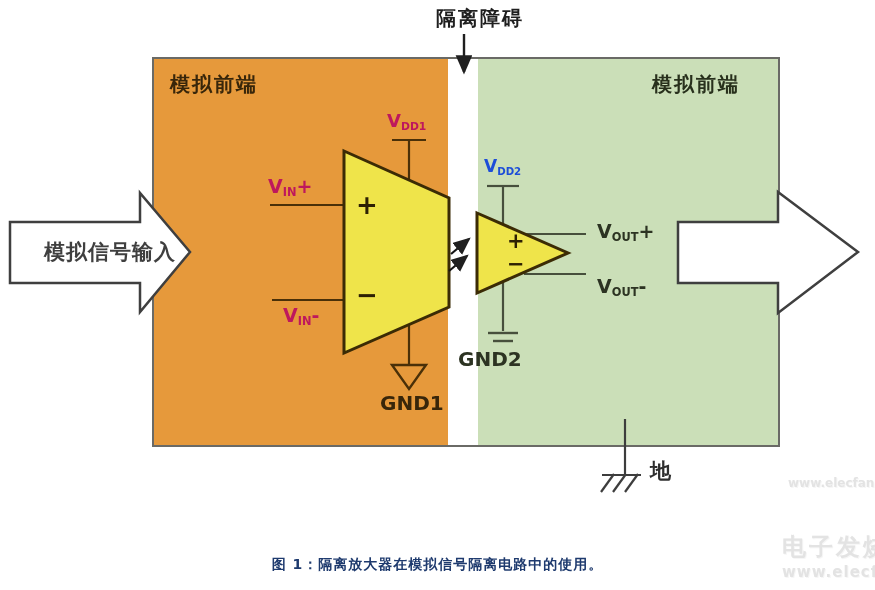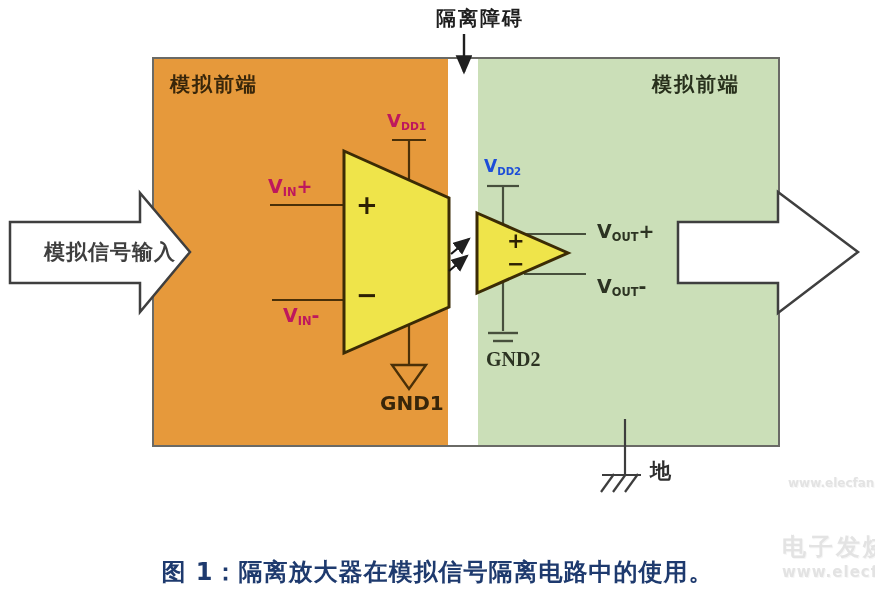--- a/index.html
+++ b/index.html
@@ -24,21 +24,21 @@
   .pin{font-weight:bold;color:#be185d;font-size:19px;}
   .pin sub{font-size:0.60em;vertical-align:-0.28em;letter-spacing:0;}
   .pin.gray{color:#1d4ed8;}
   .gnd-lbl{font-size:20px;font-weight:bold;color:#38260a;}
   .gnd-lbl.green-side{color:#2c3322;}
   .amp-sign{font-weight:bold;color:#2d2003;}
   .barrier-lbl{font-size:20px;font-weight:bold;color:#1f1f1f;letter-spacing:2px;}
   .earth-lbl{font-size:21px;font-weight:bold;color:#2e2e2e;}
   .caption{
     position:absolute;left:0;top:556px;width:100%;text-align:center;
-    font-size:24px;font-weight:600;color:#1e3a6e;letter-spacing:1px;
+    font-size:14px;font-weight:600;color:#1e3a6e;letter-spacing:1px;
   }
   .wm{color:#e3e3e3;text-shadow:1px 1px 0 #f6f6f6;font-weight:bold;}
 </style>
 </head>
 <body>
 
 <div class="canvas">
 
   <div class="main-box">
     <div class="panel orange"></div>
@@ -100,21 +100,21 @@
   <div class="lbl arrow-lbl" style="left:28px;top:240px;margin-left:16px;">模拟信号输入</div>
 
   <div class="lbl pin" style="left:268px;top:176px;"><span>V</span><sub>IN</sub><span>+</span></div>
   <div class="lbl pin" style="left:271px;top:305px;margin-left:12px;"><span>V</span><sub>IN</sub><span>-</span></div>
   <div class="lbl pin" style="left:387px;top:111px;font-size:18px;"><span>V</span><sub>DD1</sub></div>
   <div class="lbl pin gray" style="left:484px;top:157px;font-size:17px;"><span>V</span><sub>DD2</sub></div>
   <div class="lbl pin" style="left:597px;top:221px;color:#2c3322;"><span>V</span><sub>OUT</sub><span>+</span></div>
   <div class="lbl pin" style="left:597px;top:276px;color:#2c3322;"><span>V</span><sub>OUT</sub><span>-</span></div>
 
   <div class="lbl gnd-lbl" style="left:380px;top:392px;">GND1</div>
-  <div class="lbl gnd-lbl green-side" style="left:486px;top:348px;font-family:Liberation Serif, serif;">GND2</div>
+  <div class="lbl gnd-lbl green-side" style="left:458px;top:348px;">GND2</div>
   <div class="lbl earth-lbl" style="left:650px;top:459px;">地</div>
 
   <div class="lbl amp-sign" style="left:356px;top:191px;font-size:26px;">+</div>
   <div class="lbl amp-sign" style="left:356px;top:281px;font-size:26px;">−</div>
   <div class="lbl amp-sign" style="left:507px;top:229px;font-size:21px;">+</div>
   <div class="lbl amp-sign" style="left:507px;top:252px;font-size:21px;">−</div>
 
   <div class="caption">图 1：隔离放大器在模拟信号隔离电路中的使用。</div>
 </div>
 

